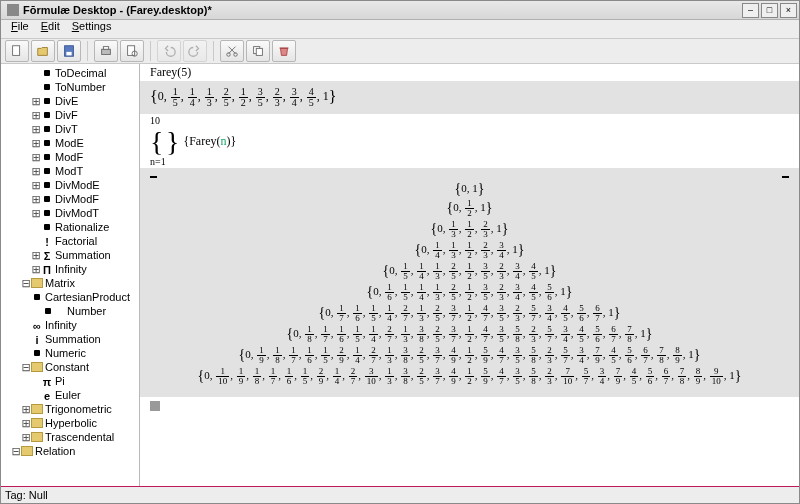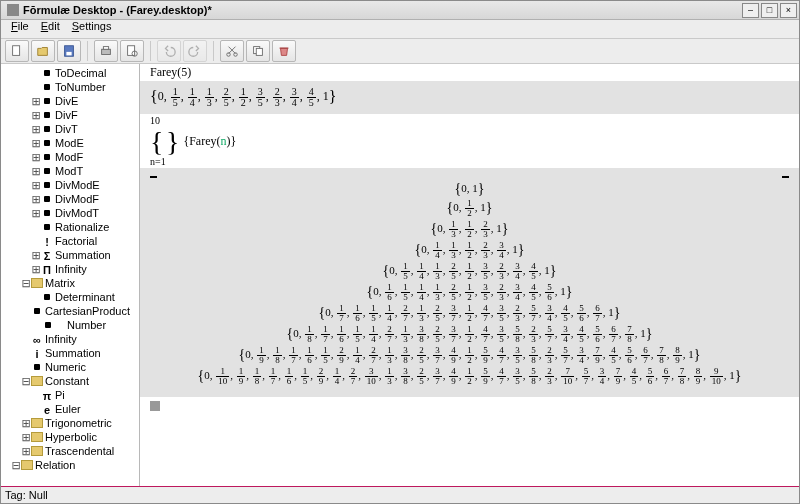--- a/index.html
+++ b/index.html
@@ -209,25 +209,20 @@
         <div class="tree-row" style="padding-left: 30px;">
           <span class="exp">⊞</span>
           <span class="ico sym">Π</span>
           <span>Infinity</span>
         </div>
         <div class="tree-row" style="padding-left: 20px;">
           <span class="exp">⊟</span>
           <span class="ico folder"></span>
           <span>Matrix</span>
         </div>
-        <div class="tree-row" style="padding-left: 30px;">
-          <span class="exp"></span>
-          <span class="ico bullet"></span>
-          <span>Determinant</span>
-        </div>
         <div class="tree-row" style="padding-left: 20px;">
           <span class="exp"></span>
           <span class="ico bullet"></span>
           <span>CartesianProduct</span>
         </div>
         <div class="tree-row" style="padding-left: 20px; gap: 11px;">
           <span class="exp"></span>
           <span class="ico bullet"></span>
           <span>Number</span>
         </div>

